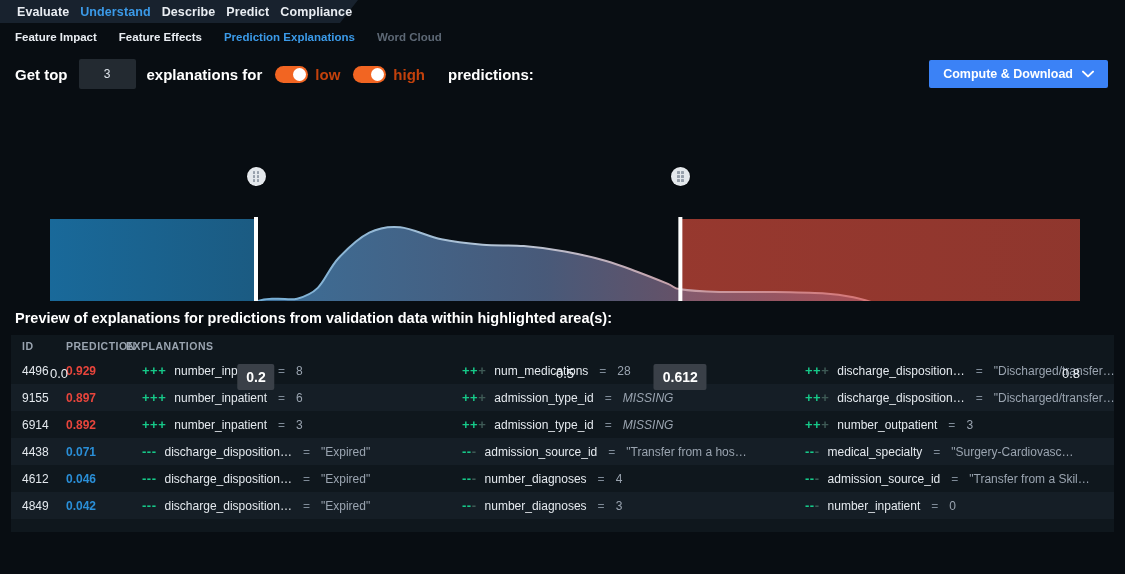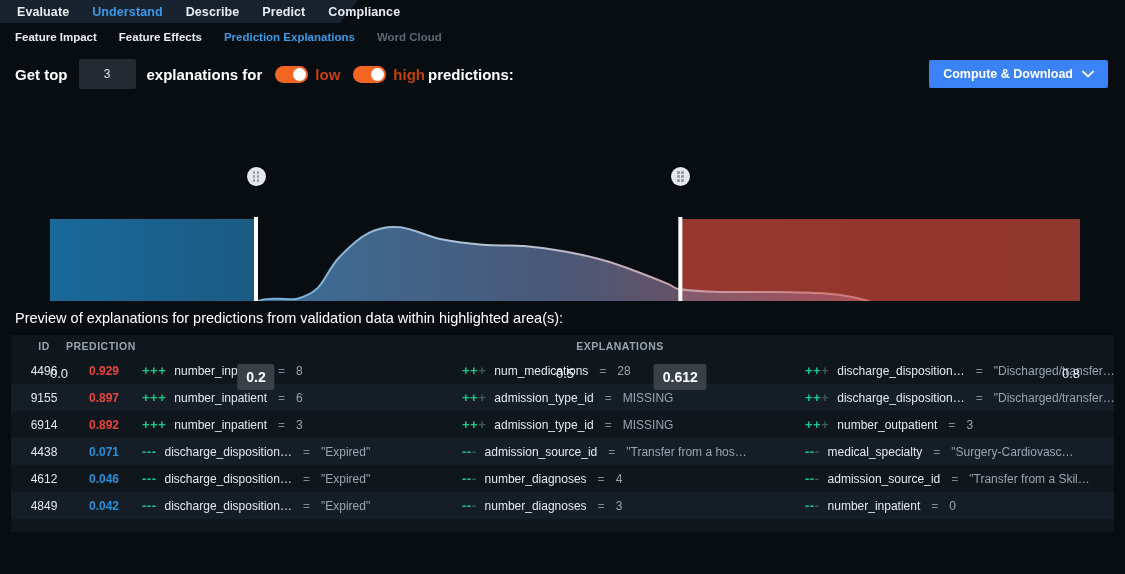--- a/index.html
+++ b/index.html
@@ -20,21 +20,21 @@
   }
   .topnav-bg {
     position: absolute; left: 0; top: 0;
     width: 358px; height: 23px;
     background: #18222e;
     clip-path: polygon(0 0, 100% 0, calc(100% - 18px) 100%, 0 100%);
   }
   .topnav-items {
     position: relative;
     display: flex; align-items: center;
-    gap: 23px;
+    gap: 11px;
     padding-left: 17px;
     height: 23px;
   }
   .topnav-item {
     font-size: 12.5px; font-weight: bold;
     color: #e9edf2; letter-spacing: .1px;
     cursor: pointer; white-space: nowrap;
   }
   .topnav-item.active { color: #3b9ae8; }
 
@@ -149,29 +149,28 @@
   }
   .axis-title {
     position: absolute;
     left: 0; right: 0; top: 176px;
     text-align: center;
     font-size: 12px; font-weight: bold; color: #e9edf2;
   }
 
   
   .table-title {
-    font-size: 14.5px; font-weight: normal; color: #fff;
+    font-size: 14.5px; font-weight: bold; color: #fff;
     padding: 9px 0 9px 15px;
   }
   .tbl {
     background: #0f171d;
     margin: 0 11px 0 11px;
     height: 197px;
     overflow: hidden;
-    text-align: center;
   }
   .tbl-head {
     display: flex; align-items: center;
     height: 22px;
     padding-left: 11px;
     font-size: 10.5px; font-weight: bold;
     color: #9aa4b0; letter-spacing: .5px;
   }
   .col-id { width: 44px; flex: none; }
   .col-pred { width: 60px; flex: none; }
@@ -196,21 +195,21 @@
   .marks {
     font-size: 13px; font-weight: bold;
     letter-spacing: .5px; font-family: "Liberation Sans", sans-serif;
     white-space: nowrap;
   }
   .marks .on { color: #16c989; }
   .marks .off { color: #3e5a55; }
   .feat { color: #e4e9ee; white-space: nowrap; }
   .eq { color: #7f8b98; margin: 0 3px; }
   .val { color: #9aa4b0; white-space: nowrap; }
-  .val.missing { }
+  .val.missing { font-style: italic; }
 </style>
 </head>
 <body>
 
 <div class="topnav">
   <div class="topnav-bg"></div>
   <div class="topnav-items" id="topnav-items">
       <div class="topnav-item">Evaluate</div>
       <div class="topnav-item active">Understand</div>
       <div class="topnav-item">Describe</div>
@@ -231,21 +230,21 @@
   <div class="num-input" placeholder="3">3</div>
   <span class="ctl-label">explanations for</span>
   <div class="toggle">
     <span class="knob"></span>
   </div>
   <span class="ctl-orange">low</span>
   <div class="toggle">
     <span class="knob"></span>
   </div>
   <span class="ctl-orange">high</span>
-  <span class="ctl-label" style="margin-left:3px">predictions:</span>
+  <span class="ctl-label" style="margin-left:23px">predictions:</span>
 
   <button class="compute-btn">
     <span>Compute &amp; Download</span>
     <span class="chev">
       <svg width="12" height="8" viewBox="0 0 12 8">
           <path d="M1 1.6 L6 6.4 L11 1.6" fill="none" stroke="#fff" stroke-width="2" stroke-linecap="round" stroke-linejoin="round"></path>
         </svg>
     </span>
   </button>
 </div>

